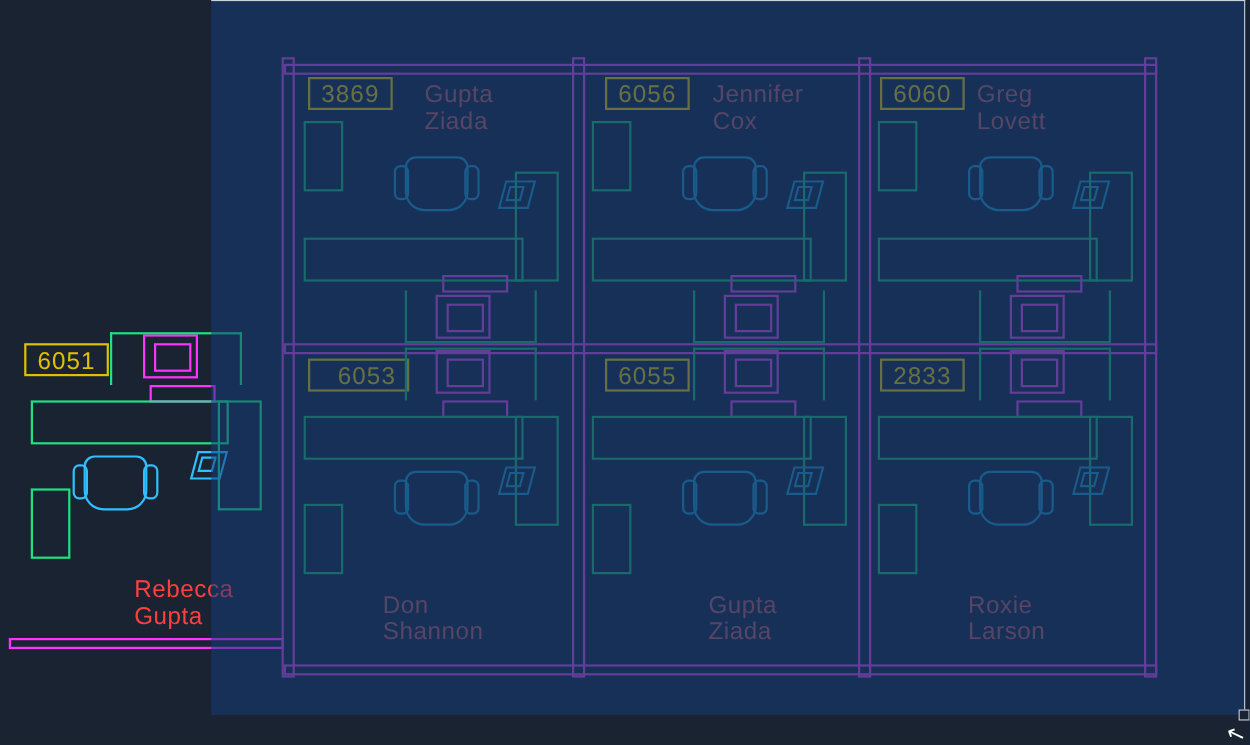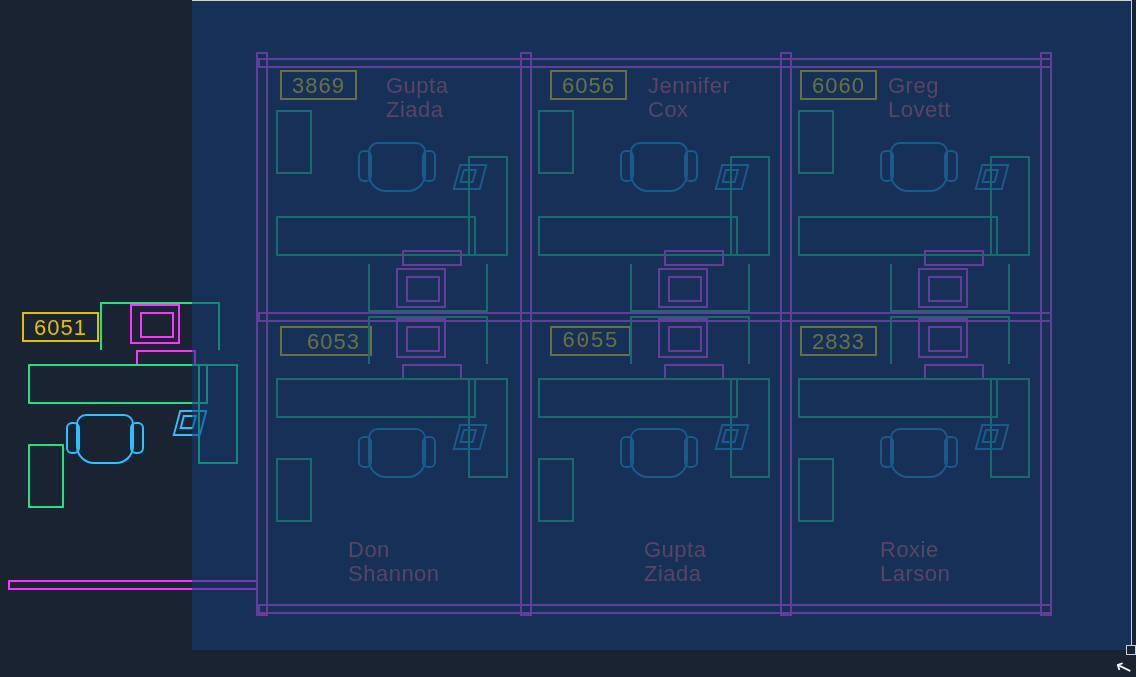--- a/index.html
+++ b/index.html
@@ -135,20 +135,22 @@
   <div class="cell" style="left:0px; top:304px; width:260px; height:300px;">
     <div class="roomlabel yellow" style="left:22px; top:8px;">6051</div>
     <div class="monitor" style="left:130px; top:0px;"></div>
     <div class="keyboard" style="left:136px; top:46px;"></div>
     <div class="furn green" style="left:100px; top:-2px; width:120px; height:48px; border-bottom:none;"></div>
     <div class="furn green" style="left:28px; top:60px; width:180px; height:40px;"></div>
     <div class="furn green" style="left:198px; top:60px; width:40px; height:100px;"></div>
     <div class="chair" style="left:76px; top:110px;"></div>
     <div class="phone" style="left:176px; top:106px;"></div>
     <div class="furn green" style="left:28px; top:140px; width:36px; height:64px;"></div>
+    <div class="person" style="left:122px; top:220px;"><span>Rebecca</span>
+<span>Gupta</span></div>
     <div class="wall magenta" style="left:8px; top:276px; width:250px; height:10px;"></div>
   </div>
 
   <div class="wall magenta-dim" style="left:256px; top:52px; width:12px; height:564px;"></div>
   <div class="wall magenta-dim" style="left:520px; top:52px; width:12px; height:564px;"></div>
   <div class="wall magenta-dim" style="left:780px; top:52px; width:12px; height:564px;"></div>
   <div class="wall magenta-dim" style="left:1040px; top:52px; width:12px; height:564px;"></div>
   <div class="wall magenta-dim" style="left:258px; top:58px; width:794px; height:10px;"></div>
   <div class="wall magenta-dim" style="left:258px; top:312px; width:794px; height:10px;"></div>
   <div class="wall magenta-dim" style="left:258px; top:604px; width:794px; height:10px;"></div>
@@ -187,21 +189,21 @@
     <div class="furn green-dim" style="left:18px; top:60px; width:36px; height:64px;"></div>
     <div class="chair dim" style="left:110px; top:92px;"></div>
     <div class="phone dim" style="left:198px; top:114px;"></div>
     <div class="furn green-dim" style="left:18px; top:166px; width:200px; height:40px;"></div>
     <div class="furn green-dim" style="left:210px; top:106px; width:40px; height:100px;"></div>
     <div class="keyboard dim" style="left:144px; top:200px;"></div>
     <div class="monitor dim" style="left:138px; top:218px;"></div>
     <div class="furn green-dim" style="left:110px; top:214px; width:120px; height:48px; border-top:none;"></div>
   </div>
   <div class="cell" style="left:520px; top:318px; width:260px;">
-    <div class="roomlabel yellow" style="left:30px; top:8px; opacity:.9;font-family:Liberation Mono, monospace;">6055</div>
+    <div class="roomlabel yellow" style="left:30px; top:8px; opacity:.9;">6055</div>
     <div class="monitor dim" style="left:138px; top:0px;"></div>
     <div class="keyboard dim" style="left:144px; top:46px;"></div>
     <div class="furn green-dim" style="left:110px; top:-2px; width:120px; height:48px; border-bottom:none;"></div>
     <div class="furn green-dim" style="left:18px; top:60px; width:200px; height:40px;"></div>
     <div class="furn green-dim" style="left:210px; top:60px; width:40px; height:100px;"></div>
     <div class="chair dim" style="left:110px; top:110px;"></div>
     <div class="phone dim" style="left:198px; top:106px;"></div>
     <div class="furn green-dim" style="left:18px; top:140px; width:36px; height:64px;"></div>
     <div class="person dim" style="left:124px; top:220px;"><span>Gupta</span>
 <span>Ziada</span></div>

